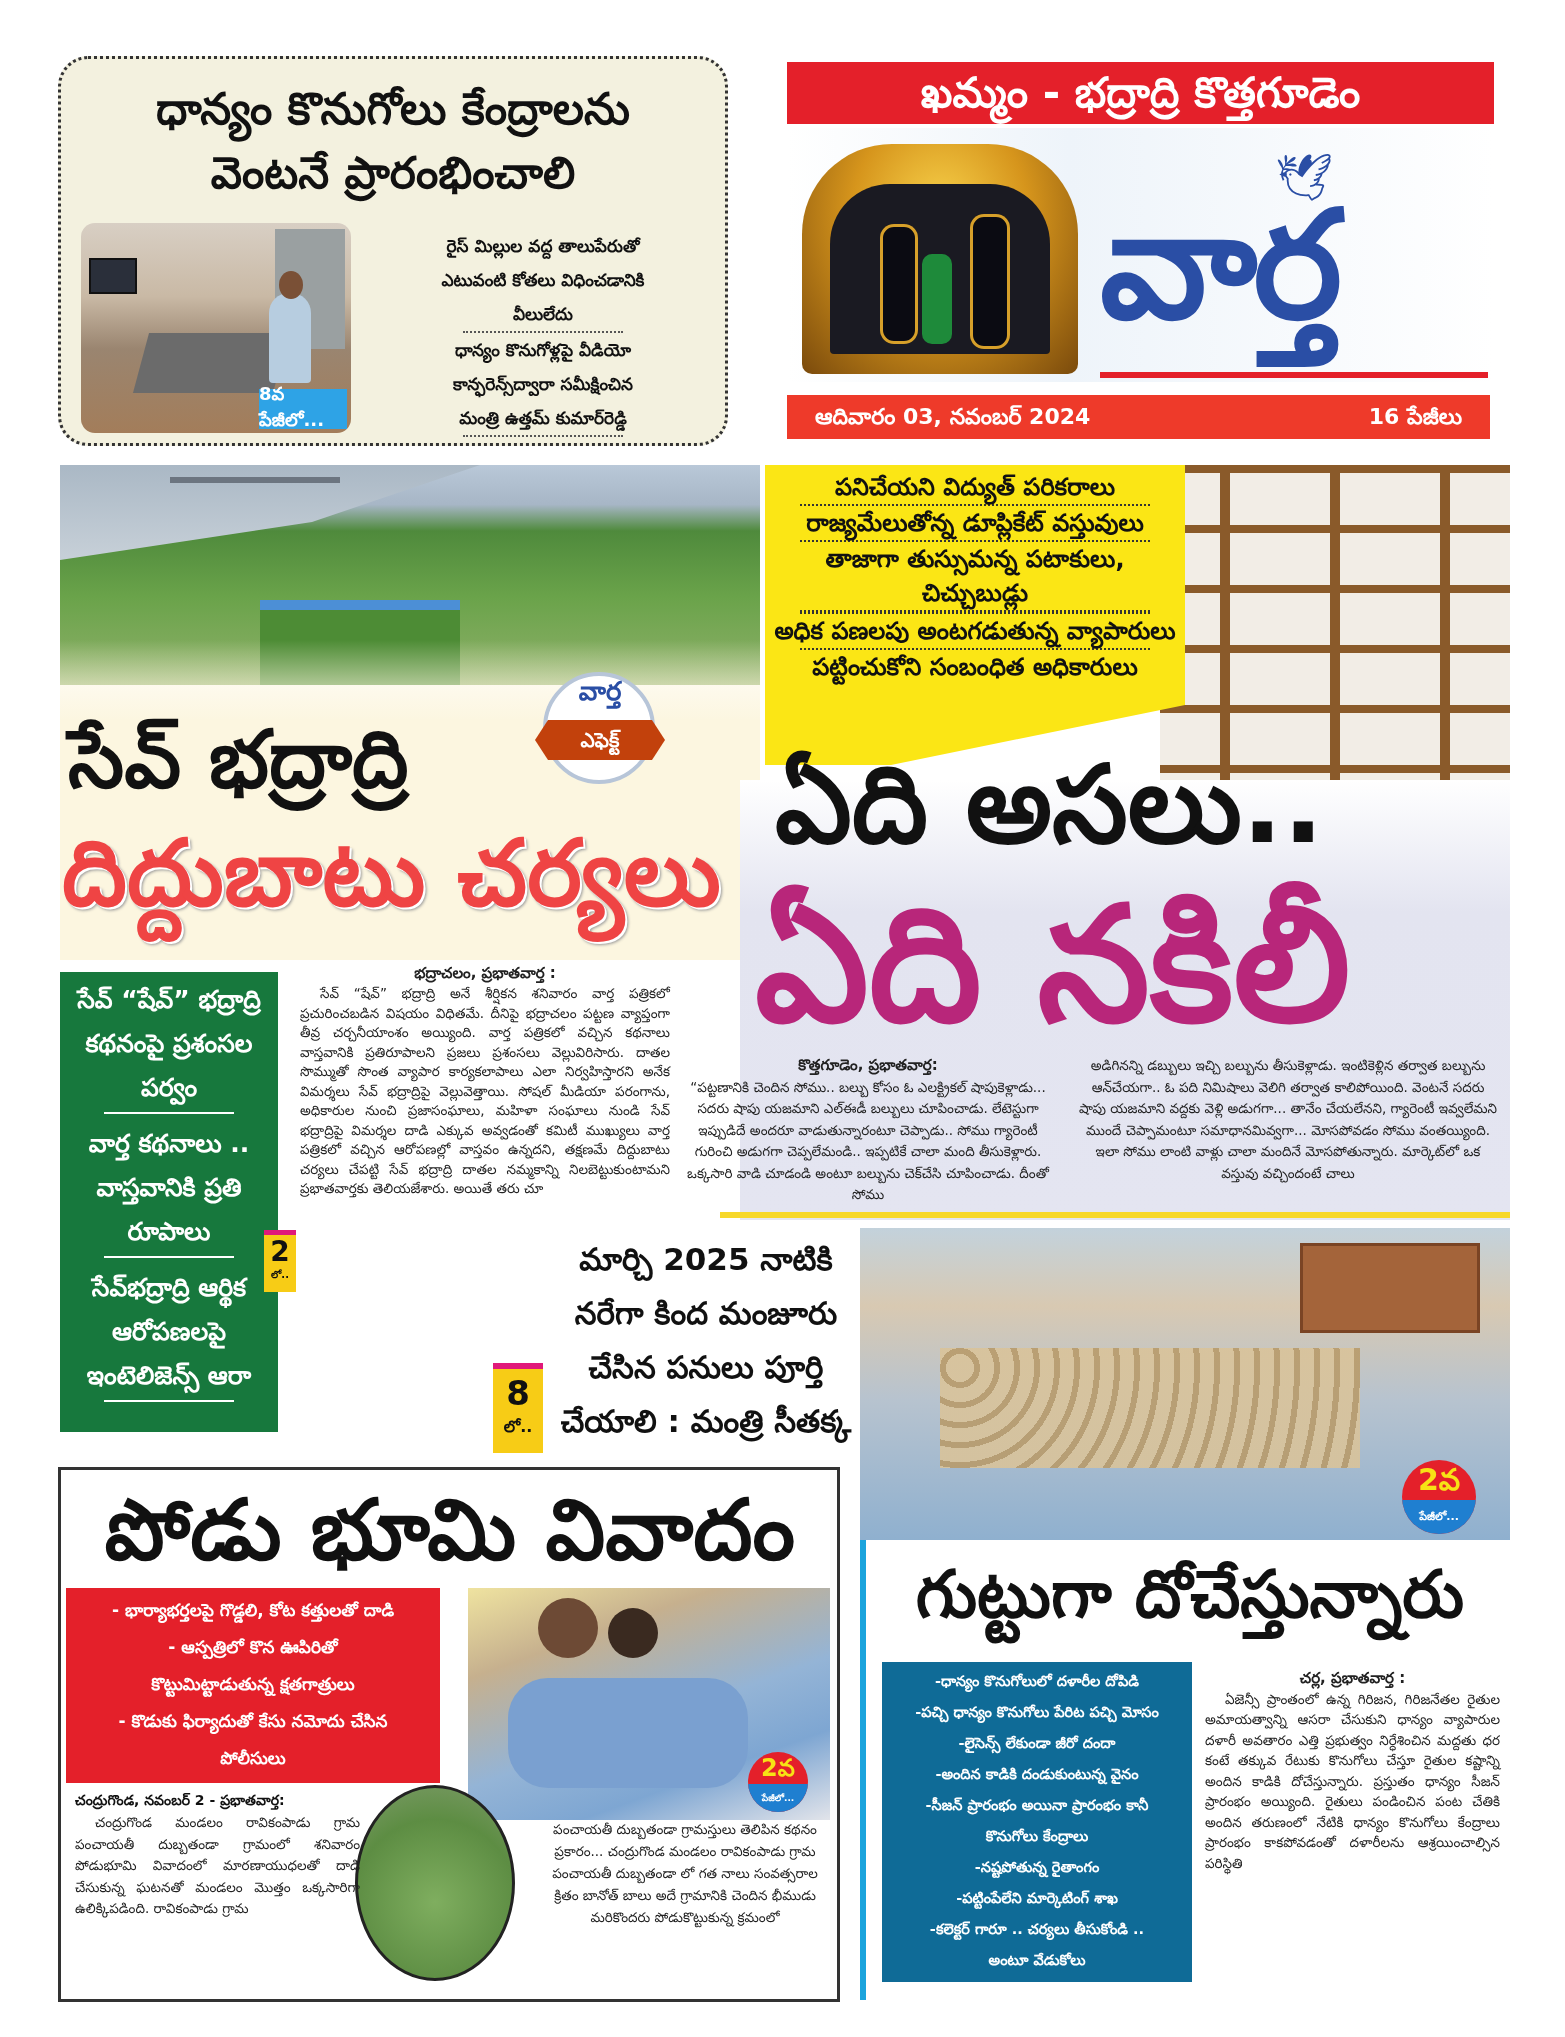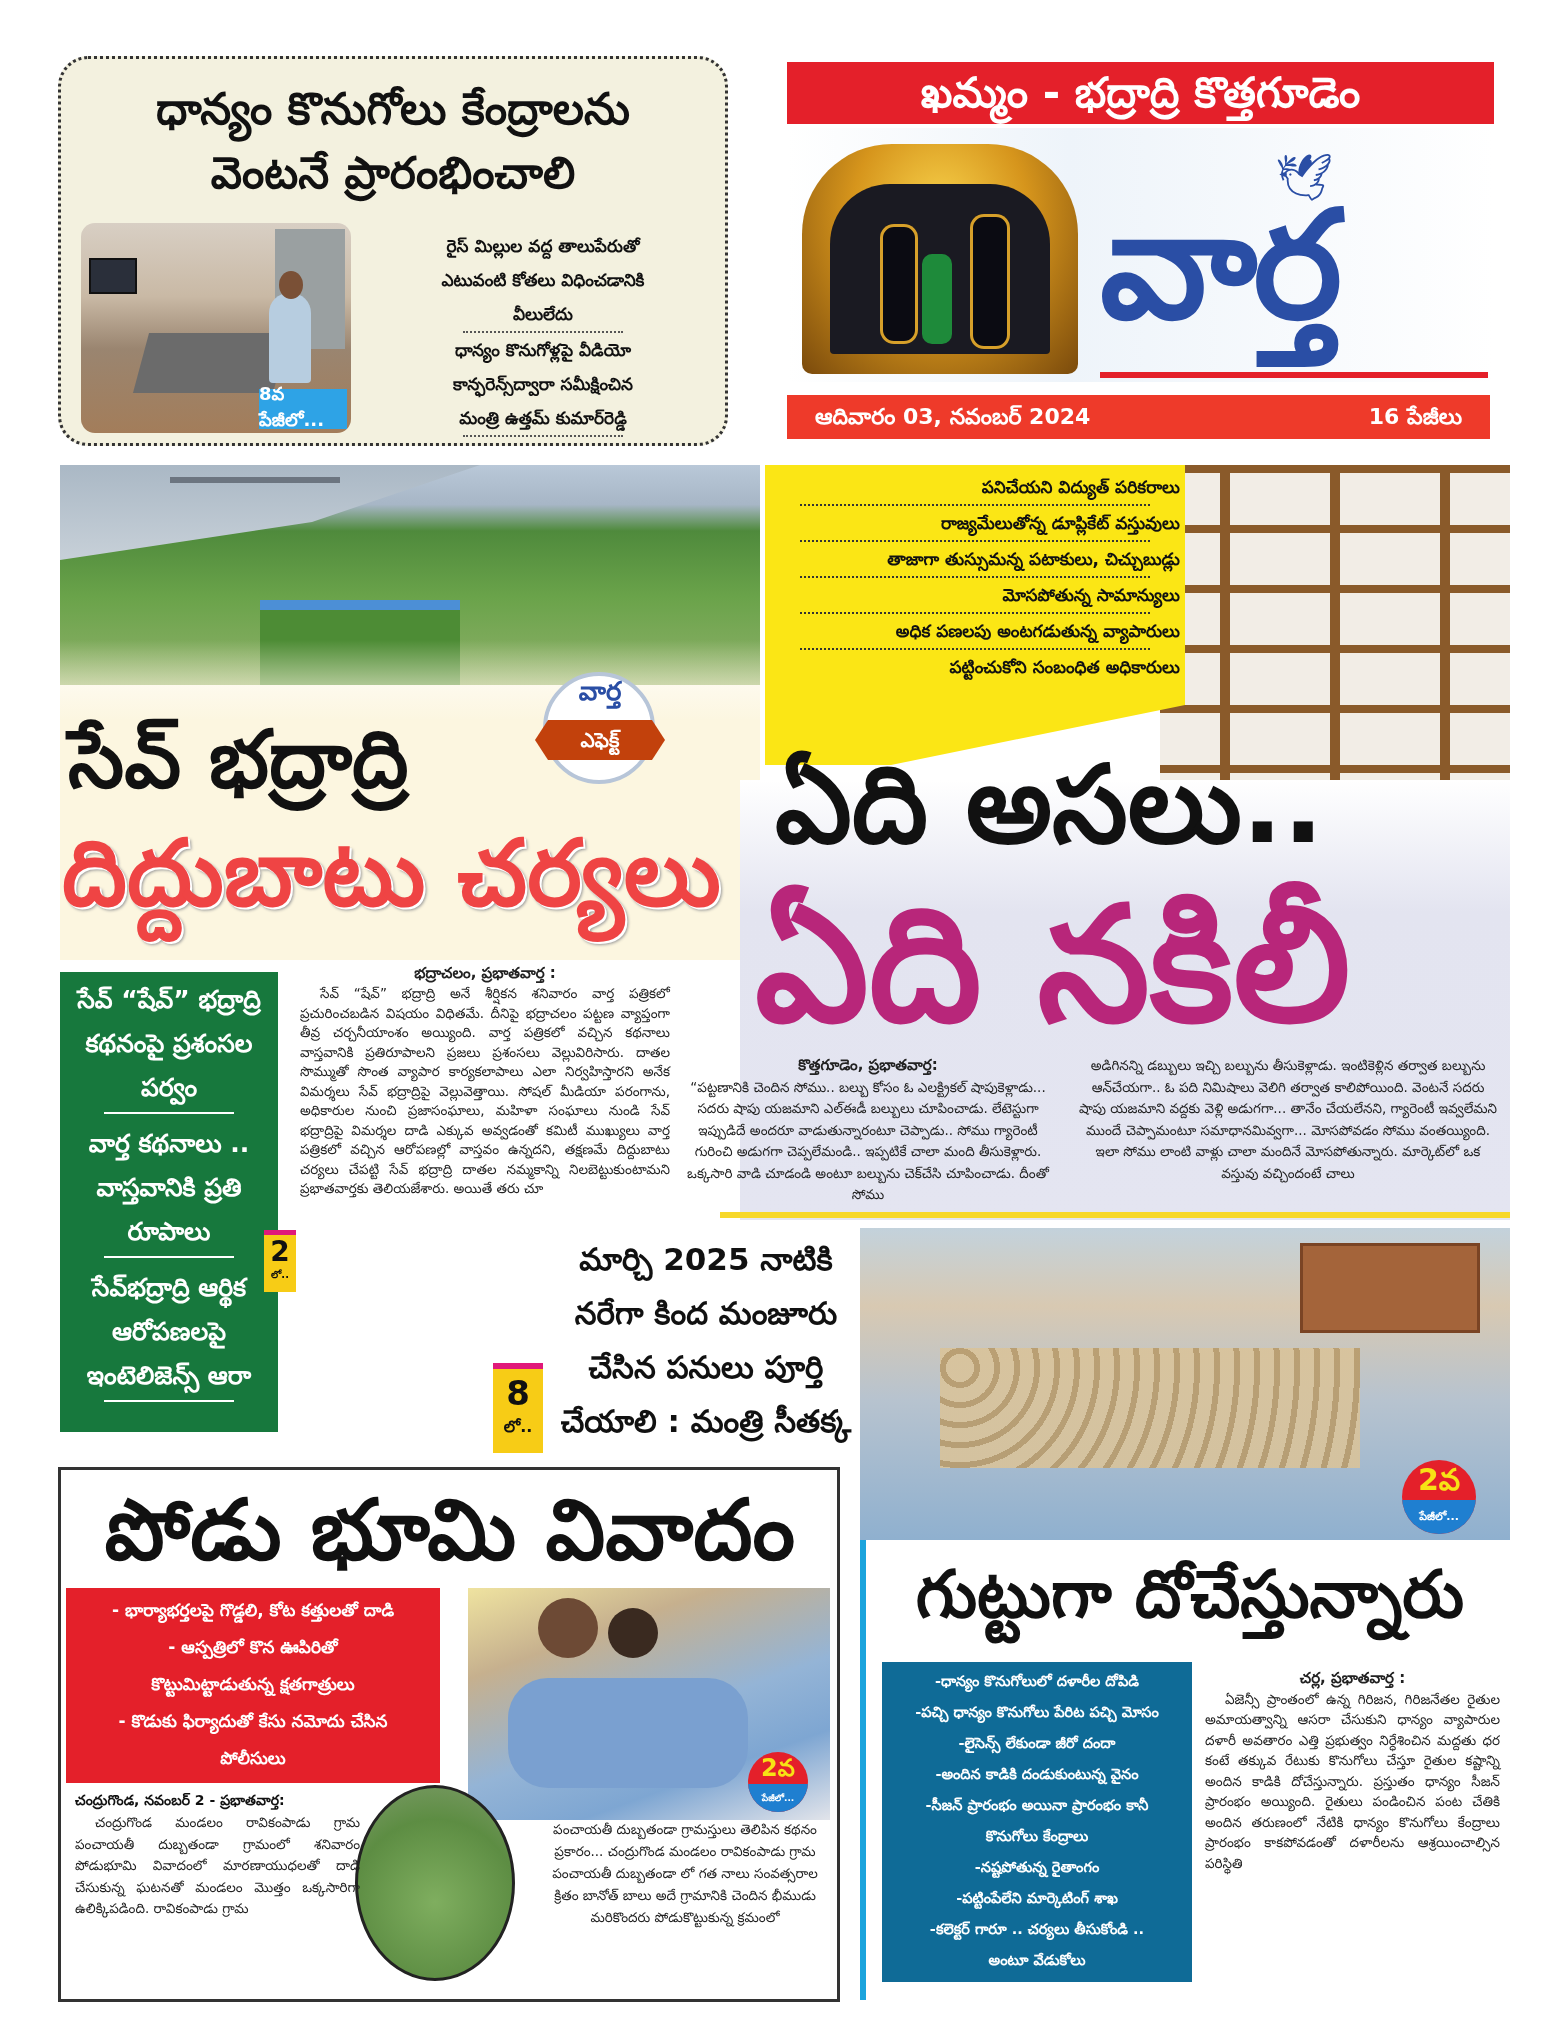--- a/index.html
+++ b/index.html
@@ -51,21 +51,21 @@
   .green-box .sep { height: 2px; background: #fff; margin: 2px 44px 8px; }
   .page2-tag { left: 264px; top: 1230px; width: 32px; height: 62px; background: #f7cc16; border-top: 5px solid #e0197a; text-align:center; font-weight: bold; }
   .page2-tag .n { font-size: 28px; line-height: 34px; color:#111; }
   .page2-tag .s { font-size: 10px; }
   .save-body { left: 300px; top: 962px; width: 370px; font-size: 13.5px; line-height: 19.5px; color: #222; }
   .save-body .dl { text-align: center; font-weight: bold; font-size: 15px; line-height: 22px; }
   .save-body .p { text-indent: 20px; text-align: justify; }
 
   
   .yellow-panel { left: 765px; top: 465px; width: 420px; height: 300px; background: #fbe615; clip-path: polygon(0 0,100% 0,100% 80%,30% 100%,0 100%); }
-  .fake-points { left: 770px; top: 470px; width: 410px; text-align:right; font-size: 17px; font-weight: bold; line-height: 34px; color: #111; }
+  .fake-points { left: 770px; top: 470px; width: 410px; text-align:center; font-size: 24px; font-weight: bold; line-height: 34px; color: #111; }
   .fake-points .sep { border-bottom: 2px dotted #333; margin: 0 30px; height: 0; }
   .shop-photo { left: 1160px; top: 465px; width: 350px; height: 440px;
     background: repeating-linear-gradient(180deg, #8a5a2a 0 8px, #f2ede6 8px 60px), #f2ede6; }
   .shop-photo .col { position:absolute; top:0; bottom:0; width:10px; background:#8a5a2a; }
   .lilac-bg { left: 740px; top: 780px; width: 770px; height: 440px; background: linear-gradient(180deg,#ffffff 0%, #e3e4f0 30%, #e4e5f1 100%); }
   .asalu-title { left: 775px; top: 740px; font-size: 108px; font-weight: bold; color: #111; line-height: 130px; }
   .nakili-title { left: 755px; top: 875px; font-size: 160px; font-weight: bold; color: #b8267a; line-height: 180px; }
   .fake-col { font-size: 13.5px; line-height: 21.5px; color: #222; text-align: center; }
   .fake-col1 { left: 678px; top: 1055px; width: 380px; }
   .fake-col2 { left: 1078px; top: 1055px; width: 420px; }
@@ -200,21 +200,20 @@
 </div>
 <div class="abs lilac-bg"></div>
 <div class="abs yellow-panel"></div>
 <div class="abs fake-points">
   <div>పనిచేయని విద్యుత్ పరికరాలు</div>
     <div class="sep"></div>
   <div>రాజ్యమేలుతోన్న డూప్లికేట్ వస్తువులు</div>
     <div class="sep"></div>
   <div>తాజాగా తుస్సుమన్న పటాకులు, చిచ్చుబుడ్లు</div>
     <div class="sep"></div>
-  <div>మోసపోతున్న సామాన్యులు</div>
     <div class="sep"></div>
   <div>అధిక పణలపు అంటగడుతున్న వ్యాపారులు</div>
     <div class="sep"></div>
   <div>పట్టించుకోని సంబంధిత అధికారులు</div>
 </div>
 <div class="abs asalu-title">ఏది అసలు..</div>
 <div class="abs nakili-title">ఏది నకిలీ</div>
 <div class="abs fake-col fake-col1">
   <div class="dl">కొత్తగూడెం, ప్రభాతవార్త:</div>
   <div>“పట్టణానికి చెందిన సోము.. బల్బు కోసం ఓ ఎలక్ట్రికల్ షాపుకెళ్లాడు... సదరు షాపు యజమాని ఎల్ఈడీ బల్బులు చూపించాడు. లేటెస్టుగా ఇప్పుడిదే అందరూ వాడుతున్నారంటూ చెప్పాడు.. సోము గ్యారెంటీ గురించి అడుగగా చెప్పలేమండి.. ఇప్పటికే చాలా మంది తీసుకెళ్లారు. ఒక్కసారి వాడి చూడండి అంటూ బల్బును చెక్‌చేసి చూపించాడు. దీంతో సోము</div>

